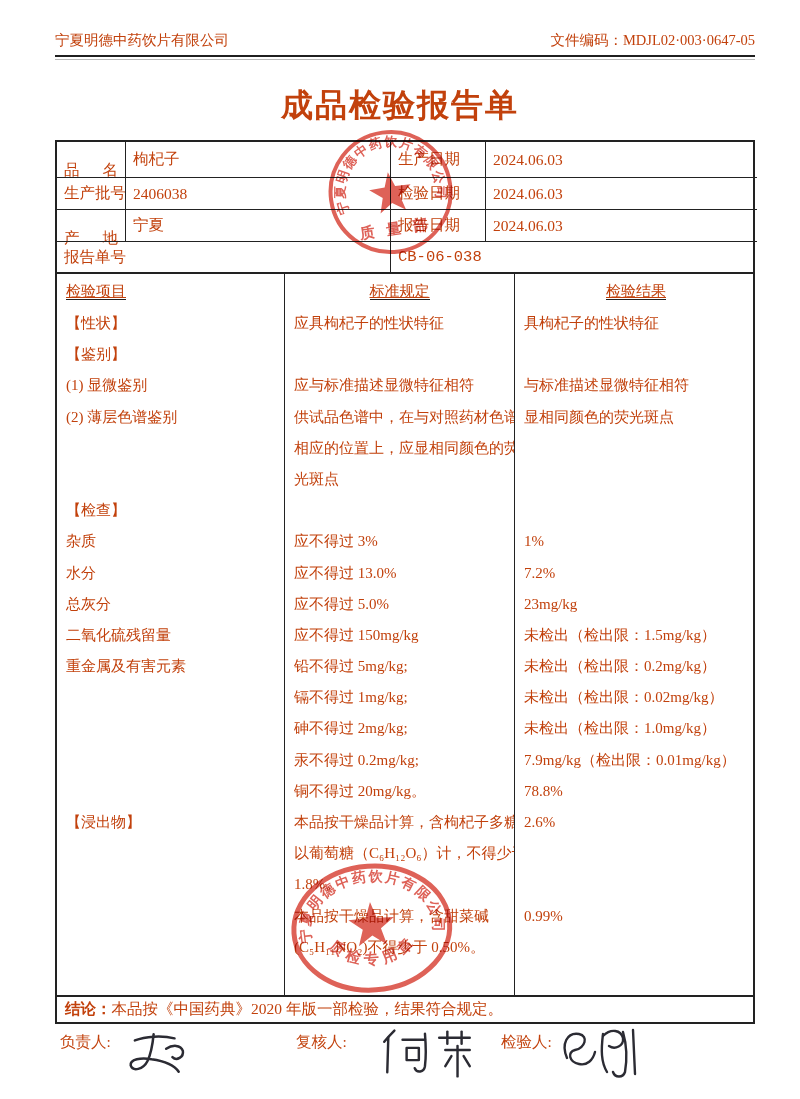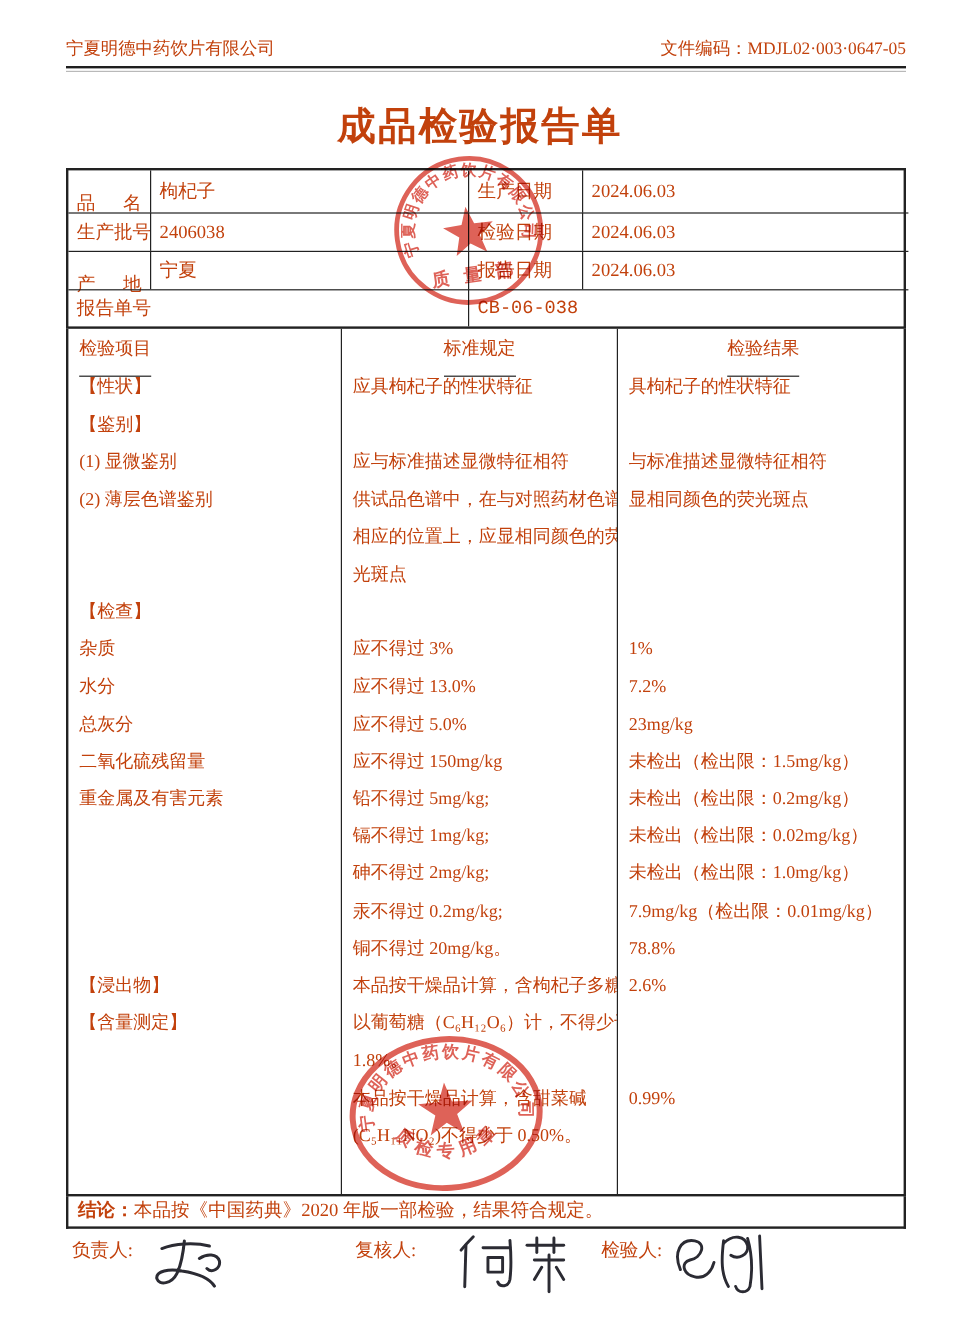--- a/index.html
+++ b/index.html
@@ -25,21 +25,21 @@
   .span2b{grid-column:3/5;font-family:Liberation Mono, monospace;}
   
   .detail-table{position:absolute;left:55px;top:274px;width:700px;height:723px;box-sizing:border-box;
     display:grid;grid-template-columns:227px 230px 243px;
     border:2px solid #222;border-top:none;font-size:15px;}
   .dcol{border-left:1px solid #222;overflow:hidden;}
   .dcol.first{border-left:none;}
   .dline{height:31.2px;line-height:31.2px;white-space:nowrap;padding-left:9px;}
   .dhead{height:34px;line-height:34px;}
   .dhead.center{text-align:center;padding-left:0;}
-  .hdr-underline{border-bottom:1px solid #222;padding-bottom:14px;}
+  .hdr-underline{border-bottom:1px solid #222;padding-bottom:0;text-decoration:underline;}
   
   .conclusion-row{position:absolute;left:55px;top:997px;width:700px;height:27px;box-sizing:border-box;
     border:2px solid #222;border-top:none;line-height:23px;font-size:15.5px;padding-left:8px;white-space:nowrap;}
   .conclusion-row .clabel{font-weight:700;}
   
   .signature-row{position:absolute;left:55px;top:1032px;width:700px;height:20px;font-size:15.5px;}
   .sig-label{position:absolute;top:0;white-space:nowrap;}
   .sig-label.p1{left:5px;}
   .sig-label.p2{left:241px;}
   .sig-label.p3{left:446px;}
@@ -95,21 +95,20 @@
       <div class="dline">杂质</div>
       <div class="dline">水分</div>
       <div class="dline">总灰分</div>
       <div class="dline">二氧化硫残留量</div>
       <div class="dline">重金属及有害元素</div>
       <div class="dline"></div>
       <div class="dline"></div>
       <div class="dline"></div>
       <div class="dline"></div>
       <div class="dline">【浸出物】</div>
-      <div class="dline">【含量测定】</div>
       <div class="dline"></div>
       <div class="dline"></div>
       <div class="dline"></div>
       <div class="dline"></div>
     </div>
     <div class="dcol">
       <div class="dline dhead center"><span class="hdr-underline">标准规定</span></div>
       <div class="dline">应具枸杞子的性状特征</div>
       <div class="dline"></div>
       <div class="dline">应与标准描述显微特征相符</div>

